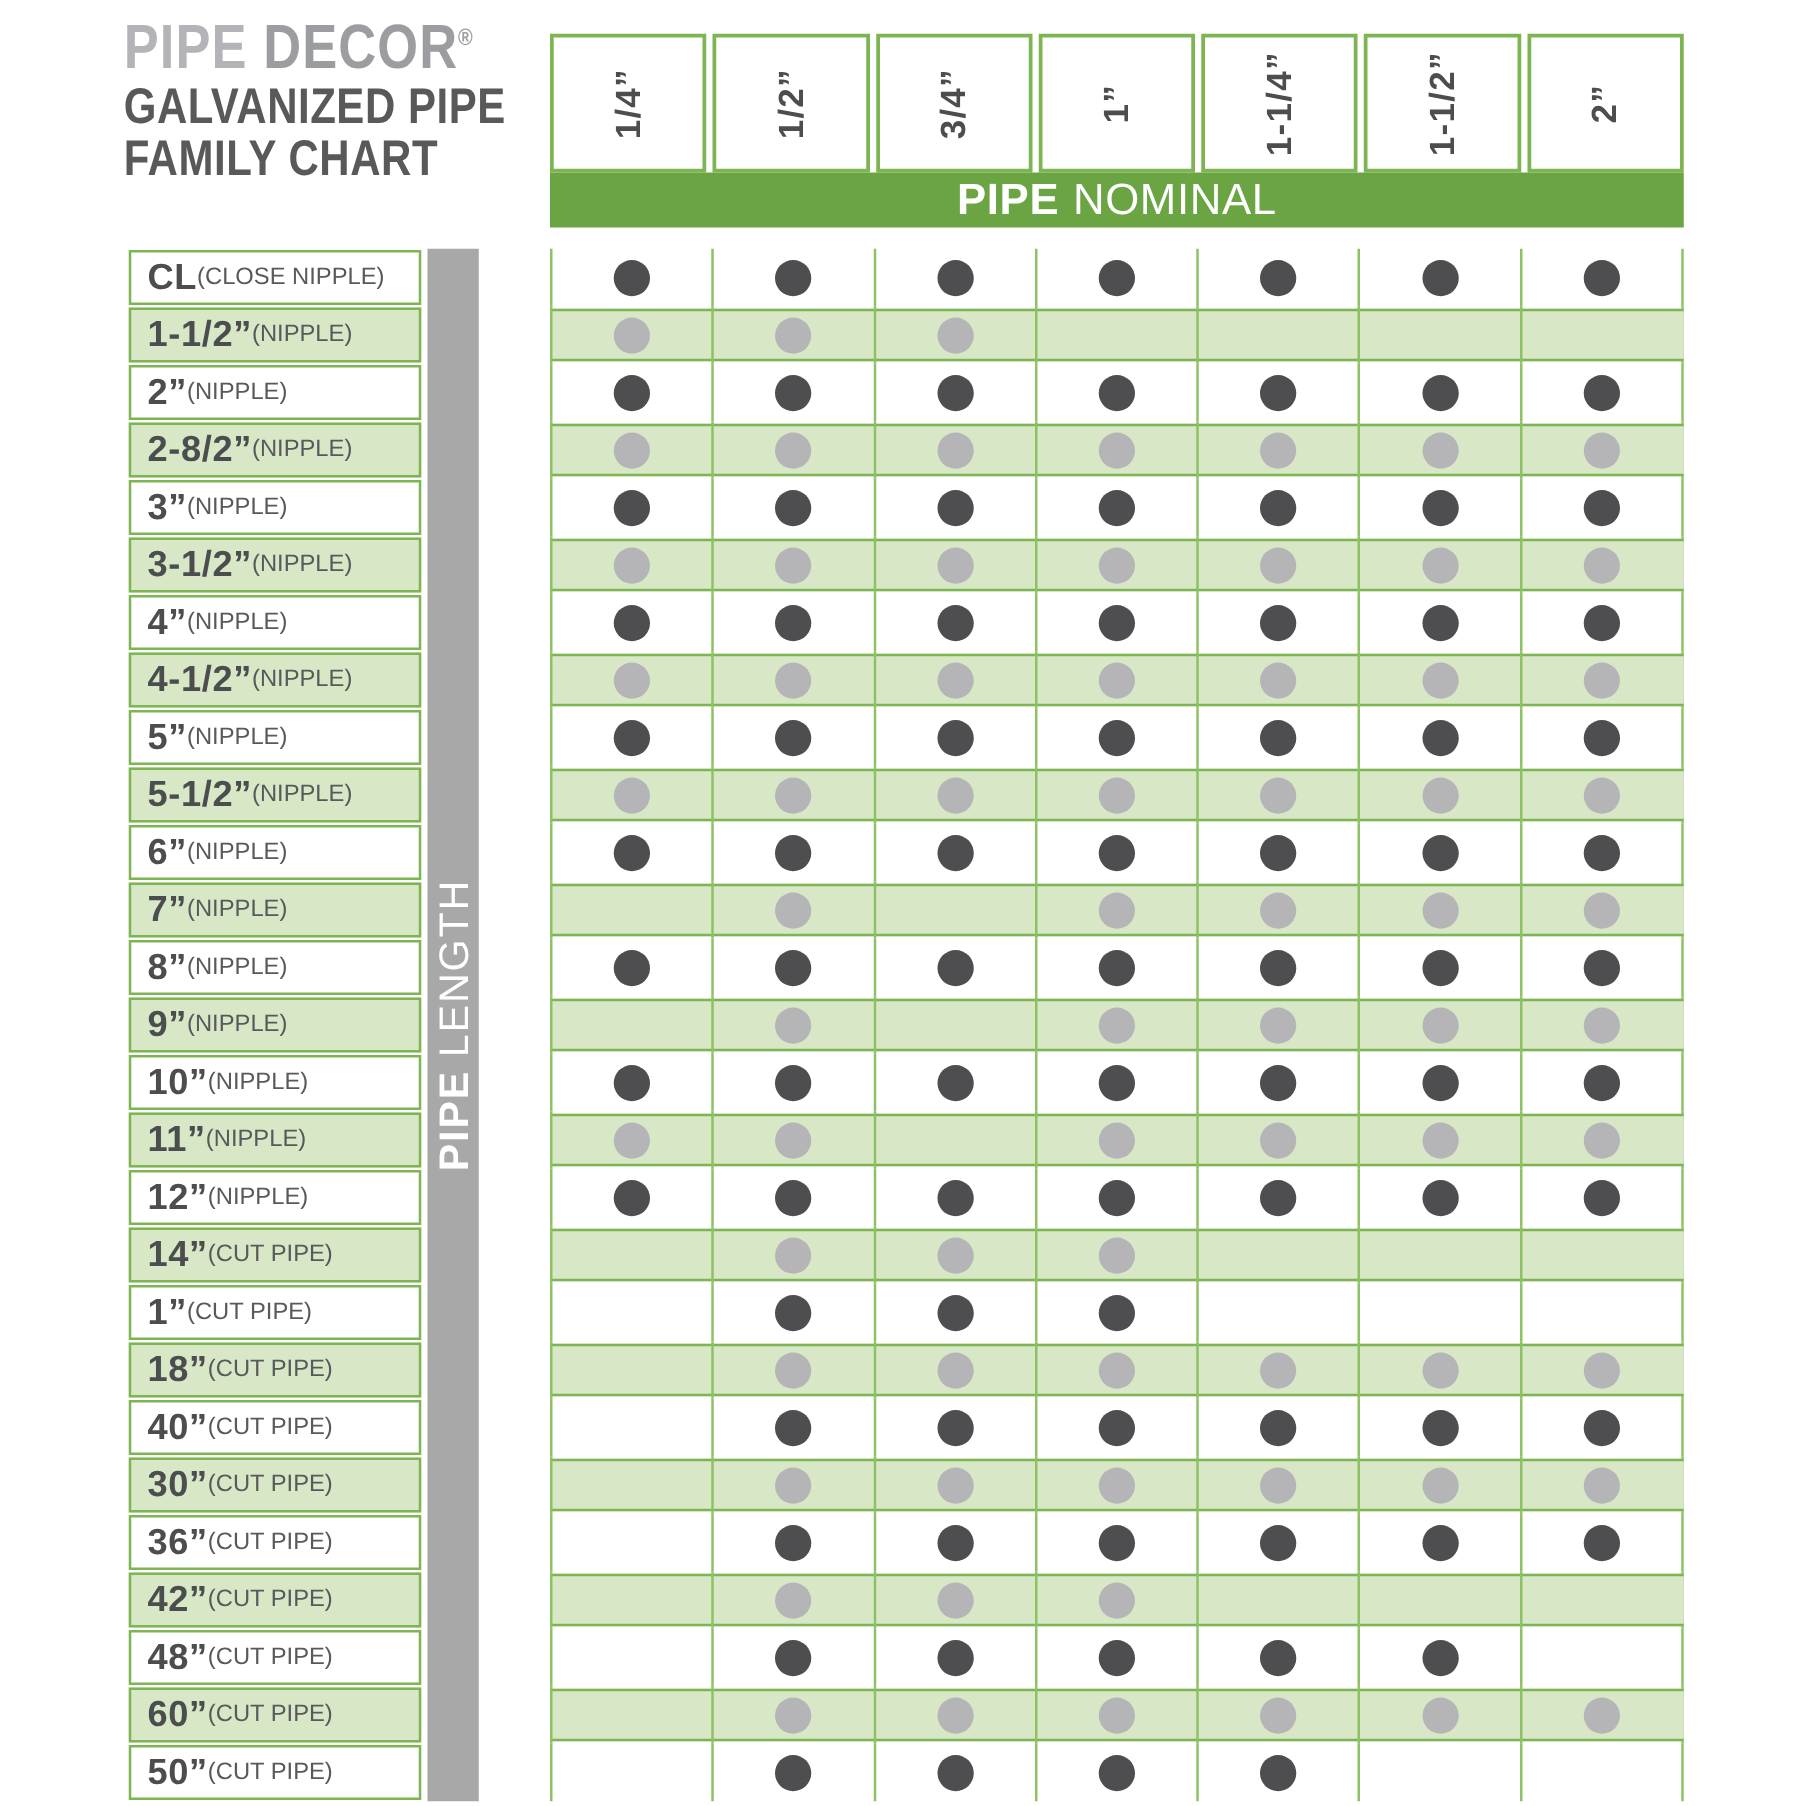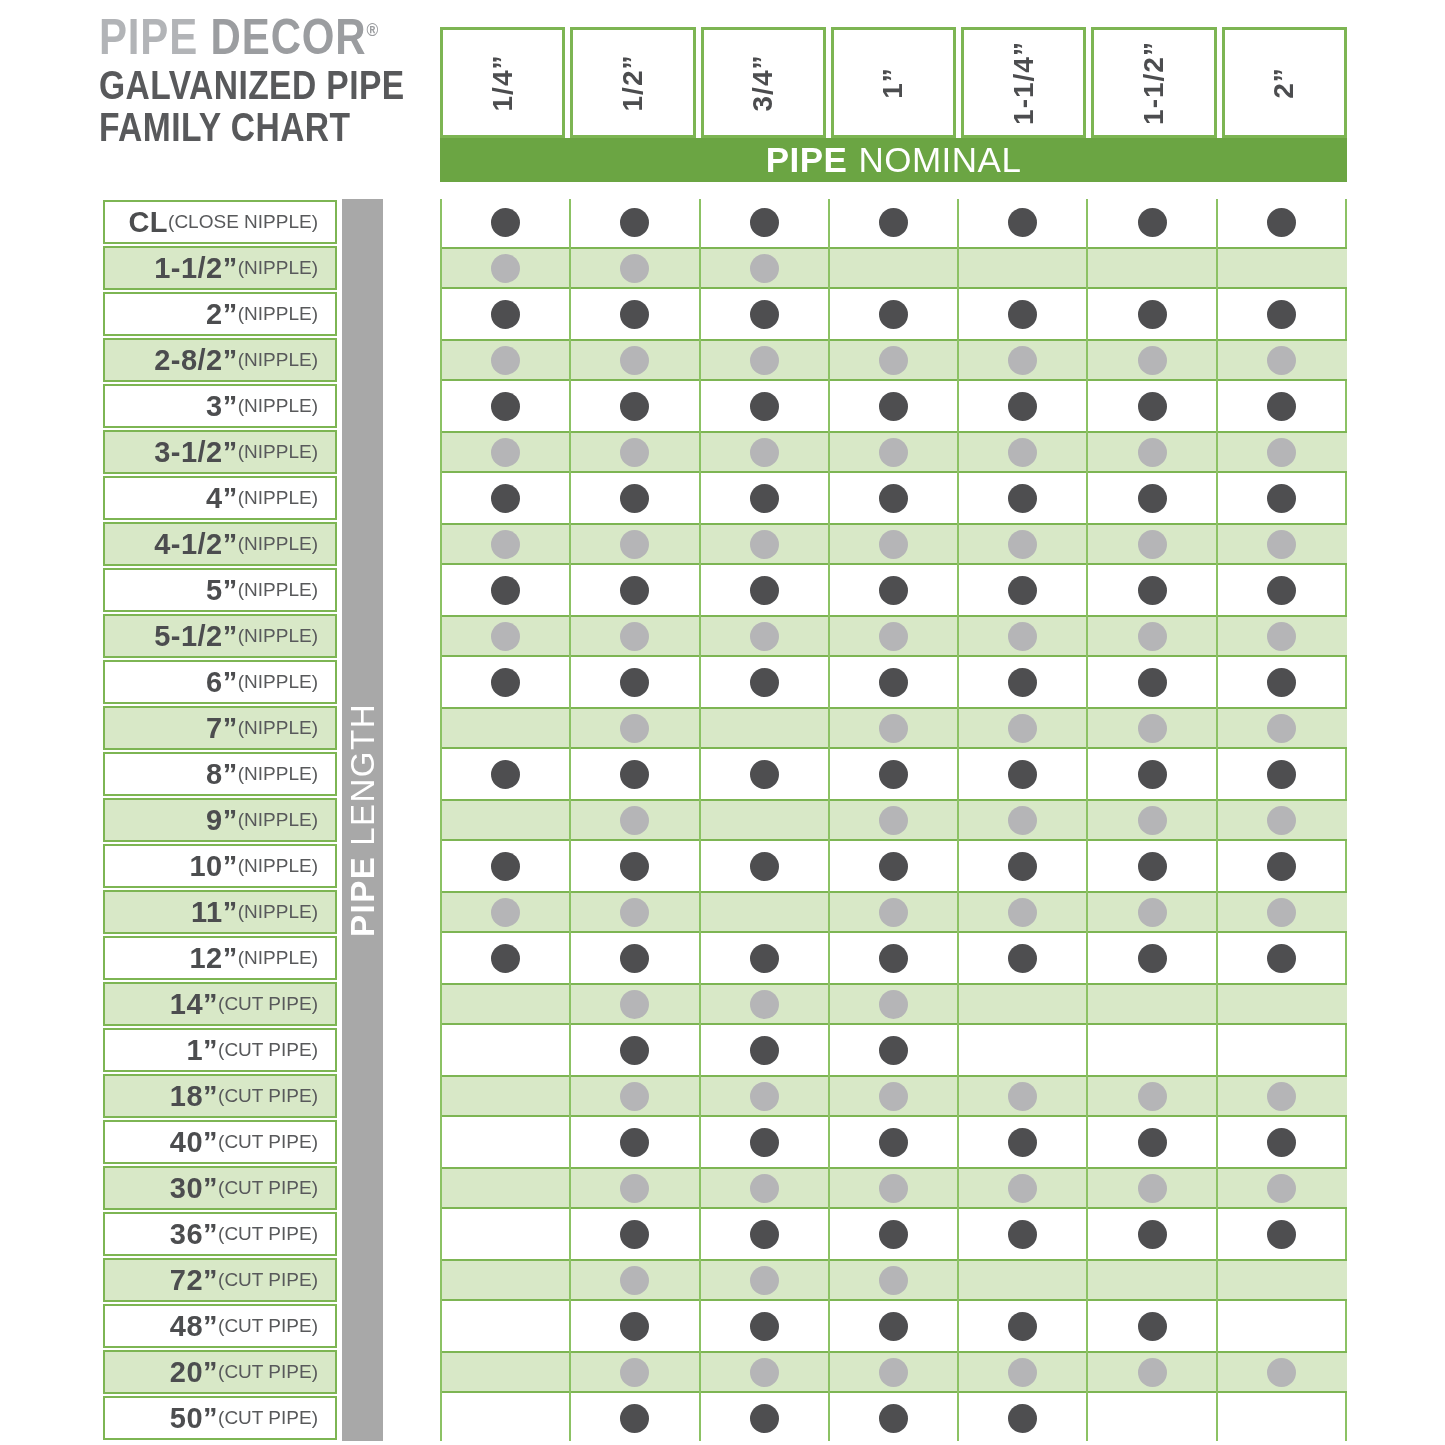--- a/index.html
+++ b/index.html
@@ -57,21 +57,21 @@
   .length-label .b{font-weight:bold;margin-right:10px;}
   
   .rows{
     position:absolute;left:103px;top:199px;width:1244px;height:1242px;
     display:grid;grid-template-rows:repeat(27,1fr);
   }
   .row{display:flex;align-items:stretch;position:relative;}
   .label-box{
     width:234px;box-sizing:border-box;margin:1px 0;
     border:2px solid var(--green_border);background:#fff;
-    display:flex;align-items:center;justify-content:flex-end;
+    display:flex;align-items:center;justify-content:flex-start;
     padding:0 17px 0 13px;
   }
   .row.green .label-box{background:var(--green_light);}
   .row-size{font-weight:bold;font-size:29px;color:var(--text_dark);letter-spacing:0.5px;white-space:nowrap;}
   .row-type{font-size:19px;color:var(--text_medium);white-space:nowrap;}
   .spacer{width:103px;}
   .dot-band{
     flex:1;position:relative;display:grid;grid-template-columns:repeat(7,1fr);
     border-right:2px solid var(--divider);box-sizing:border-box;
   }
@@ -782,21 +782,21 @@
         <div class="dot-cell">
           <div class="dot"></div>
         </div>
         <div class="dot-cell">
           <div class="dot"></div>
         </div>
       </div>
     </div>
     <div class="row green">
       <div class="label-box">
-        <span class="row-size">72”</span>
+        <span class="row-size">42”</span>
         <span class="row-type">(CUT PIPE)</span>
       </div>
       <div class="spacer"></div>
       <div class="dot-band">
         <div class="dot-cell"></div>
         <div class="dot-cell">
           <div class="dot"></div>
         </div>
         <div class="dot-cell">
           <div class="dot"></div>
@@ -830,21 +830,21 @@
           <div class="dot"></div>
         </div>
         <div class="dot-cell">
           <div class="dot"></div>
         </div>
         <div class="dot-cell"></div>
       </div>
     </div>
     <div class="row green">
       <div class="label-box">
-        <span class="row-size">20”</span>
+        <span class="row-size">60”</span>
         <span class="row-type">(CUT PIPE)</span>
       </div>
       <div class="spacer"></div>
       <div class="dot-band">
         <div class="dot-cell"></div>
         <div class="dot-cell">
           <div class="dot"></div>
         </div>
         <div class="dot-cell">
           <div class="dot"></div>

